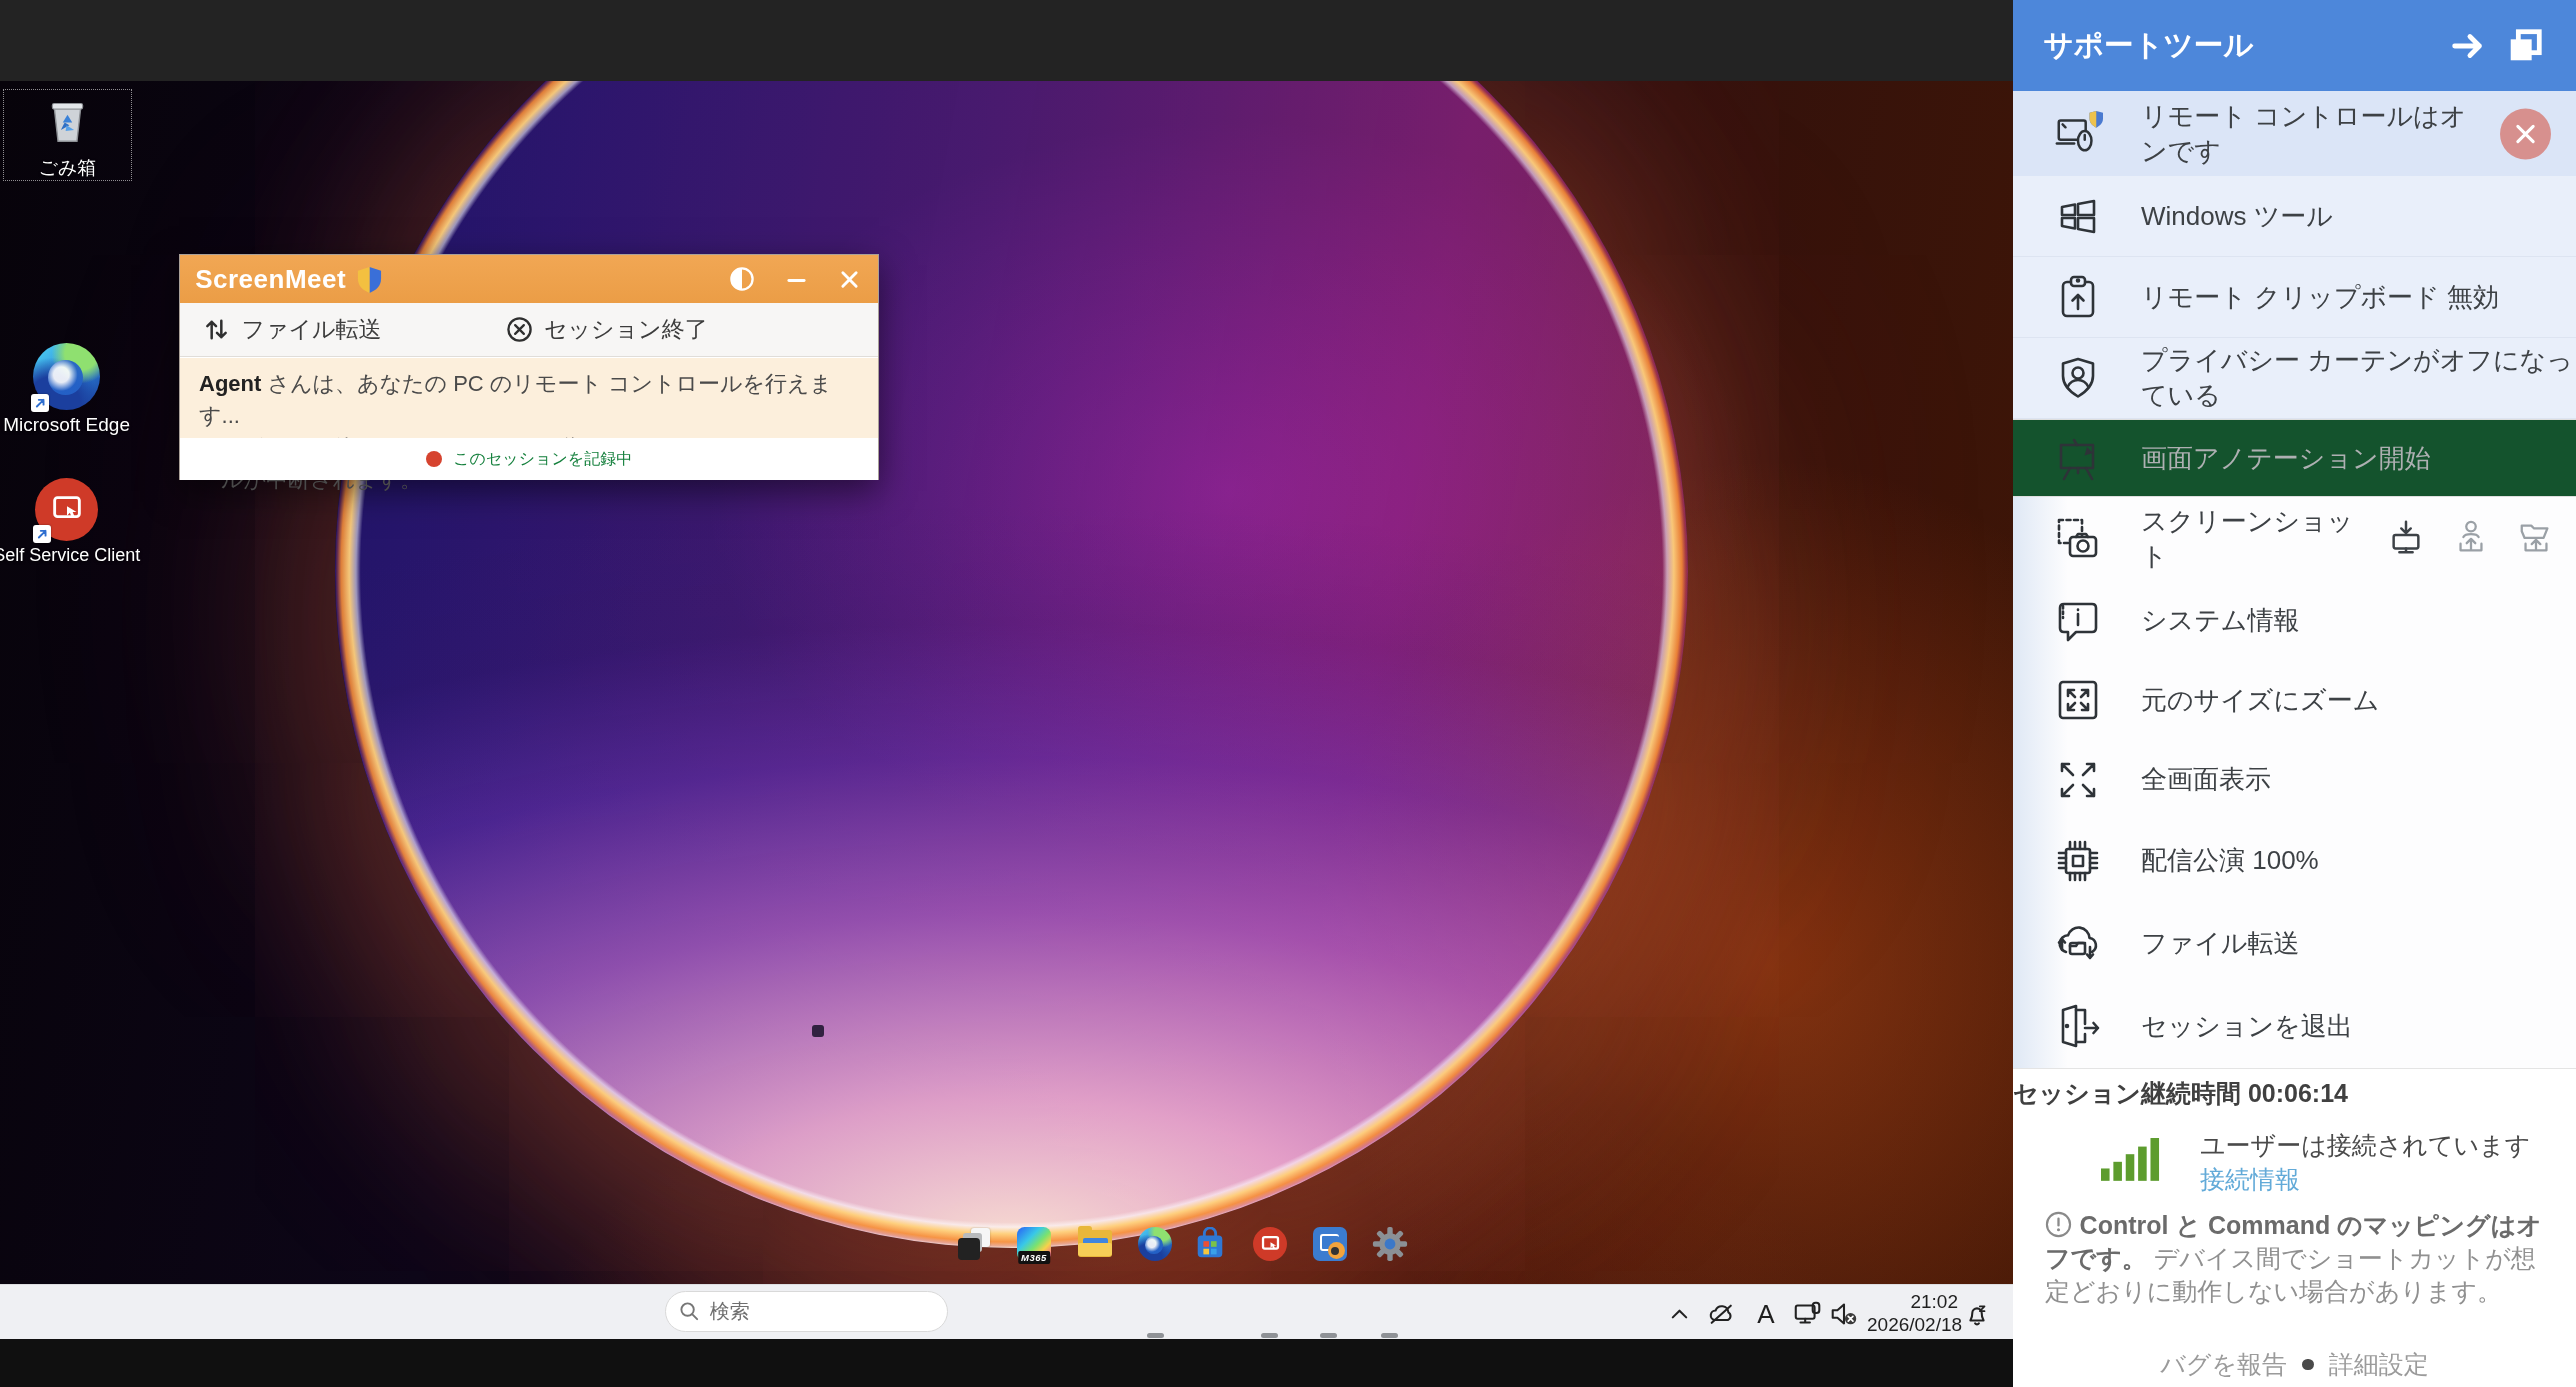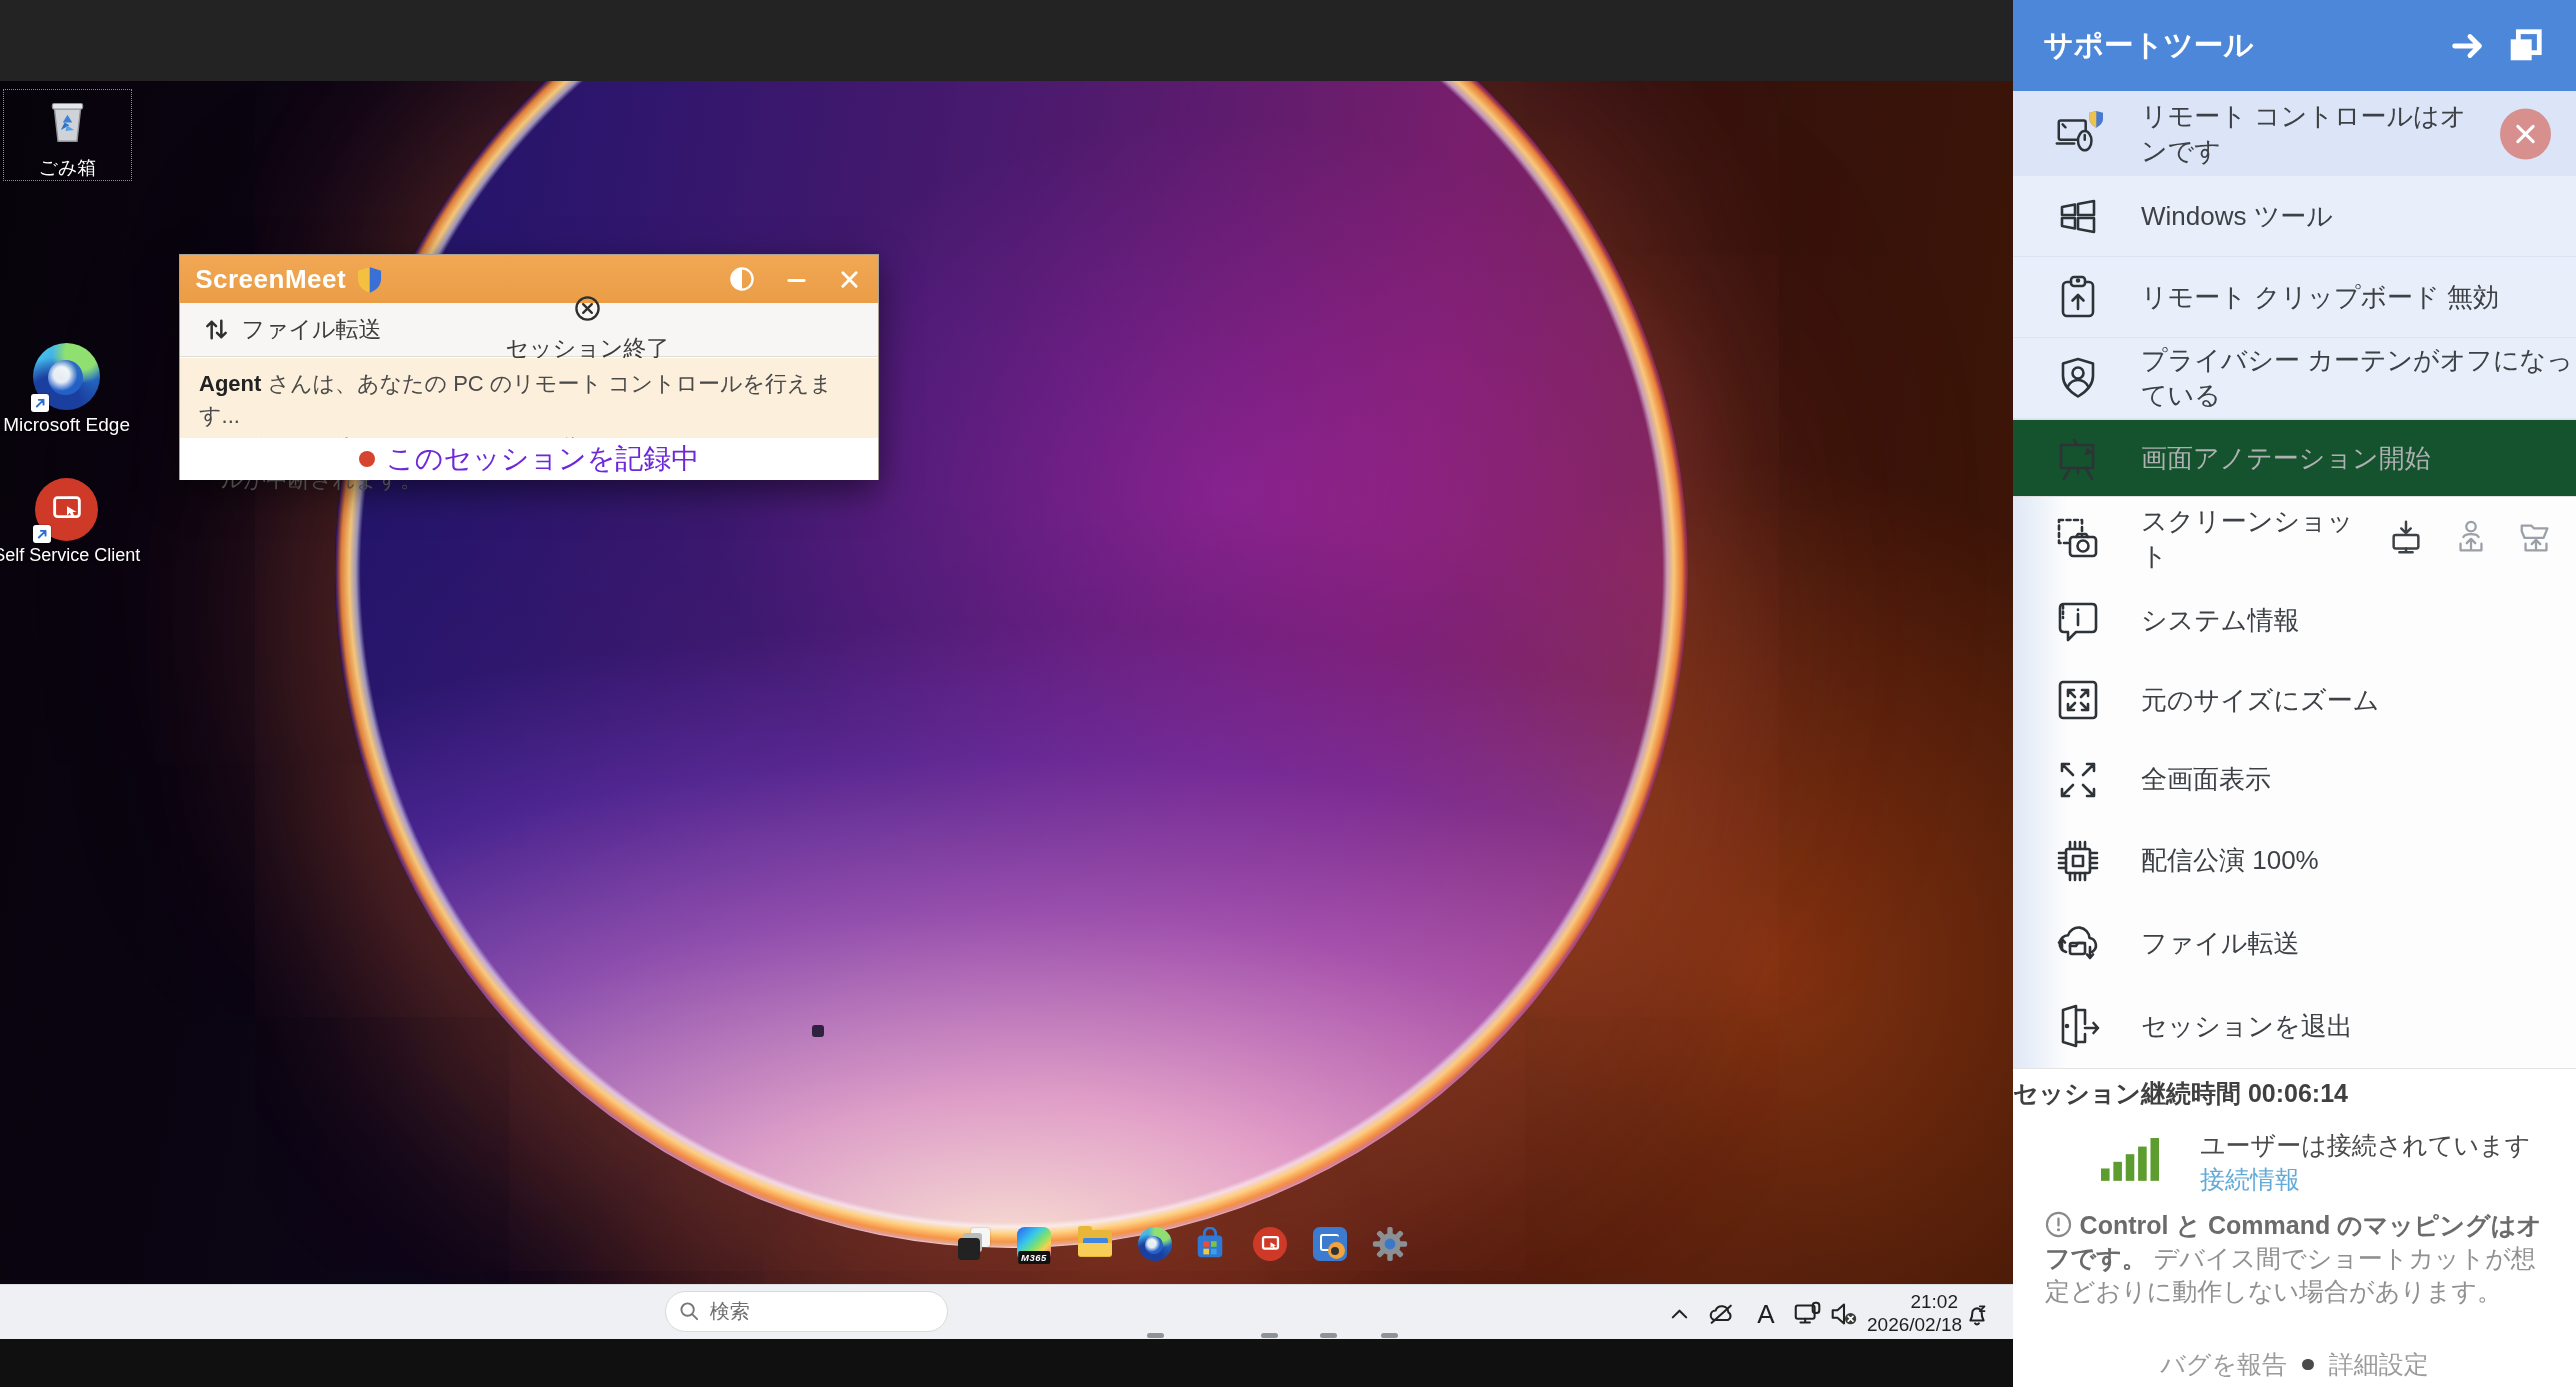--- a/index.html
+++ b/index.html
@@ -47,21 +47,21 @@
   .tbar-btn{position:absolute;top:0;height:48px;width:50px;display:flex;align-items:center;justify-content:center;}
   #dlg-toolbar{position:absolute;left:0;top:48px;width:100%;height:54px;background:#f7f6f5;border-bottom:1px solid #e0ddd9;
     display:flex;align-items:center;font-size:23px;color:#3c3c3c;}
   .tool-item{display:flex;align-items:center;gap:11.4px;}
   #dlg-msg{position:absolute;left:0;top:103px;width:100%;height:80px;background:#fcefdc;padding:9.5px 19px;
     font-size:22px;color:#4a4a4a;line-height:32px;}
   #dlg-msg b{color:#222;}
   #dlg-footer{position:absolute;left:0;top:183px;width:100%;height:42px;background:#fff;
     display:flex;align-items:center;justify-content:center;gap:11.4px;}
   #rec-dot{width:16px;height:16px;border-radius:50%;background:#d6432f;}
-  #rec-text{font-size:28px;color:#6d28d9;}
+  #rec-text{font-size:16px;color:#15803d;}
   
   #taskbar{position:absolute;left:0;top:1284px;width:2013px;height:55px;background:#eff0f3;border-top:1px solid #dcdde0;}
   .tb-icon{position:absolute;top:1226px;width:36px;height:36px;display:flex;align-items:center;justify-content:center;font-style:italic;}
   .run-pill{position:absolute;top:1333px;width:17px;height:4.8px;border-radius:2.9px;background:#8f9296;}
   #search-pill{position:absolute;left:665px;top:1291px;width:283px;height:41px;border-radius:21px;background:#fff;
     border:1px solid #d9d9d9;display:flex;align-items:center;padding-left:13.3px;gap:9.5px;}
   #search-pill span{font-size:20px;color:#6f6f6f;}
   .m365{width:34px;height:34px;border-radius:7.6px;position:relative;
     background:linear-gradient(135deg,#2a6df4 5%,#39c8e8 35%,#7ae26f 55%,#f7d24a 72%,#ef5aa0 95%);}
   .m365 b{position:absolute;left:50%;bottom:-2.9px;transform:translateX(-50%);background:#111;color:#fff;font-size:9.5px;
@@ -199,21 +199,21 @@
       </span>
     </div>
     <div id="dlg-toolbar">
       <span class="tool-item" style="margin-left:23px;">
         <svg width="27" height="27" viewBox="0 0 28 28">
             <path d="M9 23V6M4.5 10.5L9 6l4.5 4.5" stroke="#2f2f2f" stroke-width="2.6" fill="none" stroke-linecap="round" stroke-linejoin="round"></path>
             <path d="M19 5v17M14.5 17.5L19 22l4.5-4.5" stroke="#2f2f2f" stroke-width="2.6" fill="none" stroke-linecap="round" stroke-linejoin="round"></path>
           </svg>
         <span>ファイル転送</span>
       </span>
-      <span class="tool-item" style="margin-left:124px;flex-direction:column;">
+      <span class="tool-item" style="margin-left:124px;">
         <svg width="27" height="27" viewBox="0 0 28 28">
             <circle cx="14" cy="14" r="11.5" stroke="#2f2f2f" stroke-width="2.4" fill="none"></circle>
             <path d="M9.5 9.5l9 9M18.5 9.5l-9 9" stroke="#2f2f2f" stroke-width="2.4" stroke-linecap="round"></path>
           </svg>
         <span>セッション終了</span>
       </span>
     </div>
     <div id="dlg-msg">
       <div><b>Agent</b><span> さんは、あなたの PC のリモート コントロールを行えます...</span></div>
       <div>キーボードを使用するか、マウスを動かすと、リモート コントロールが中断されます。</div>

